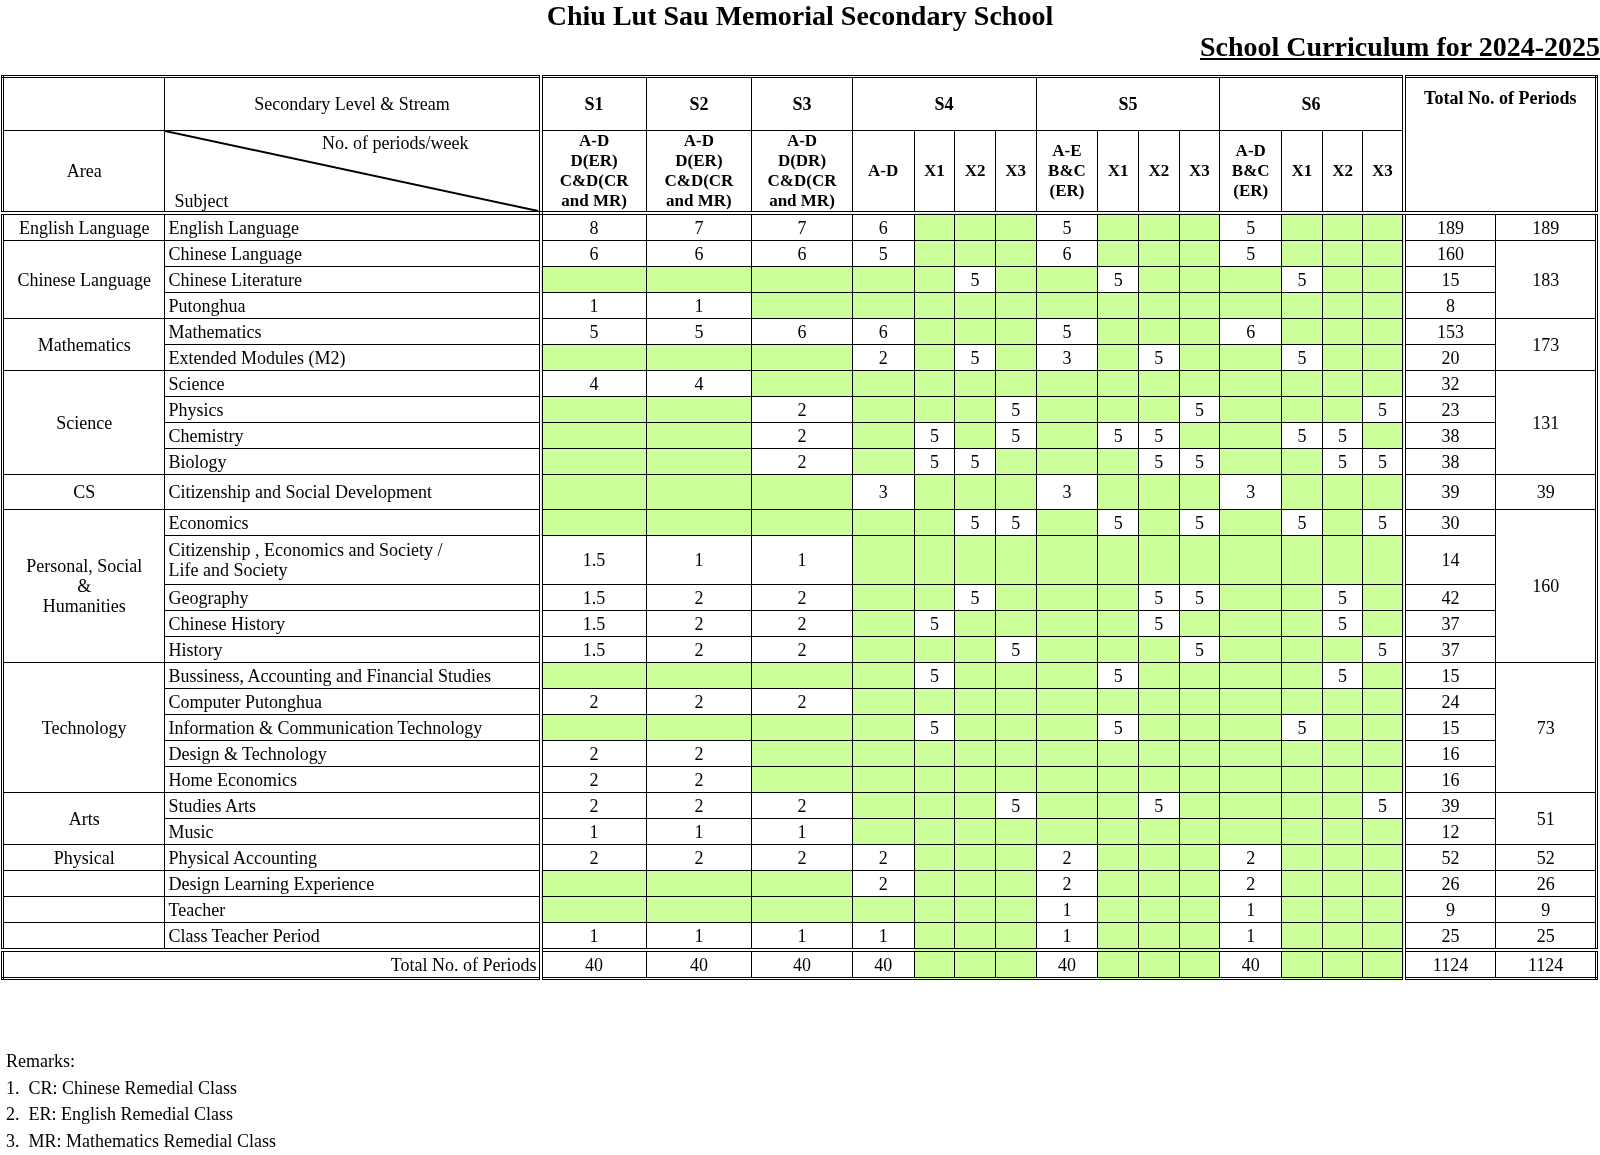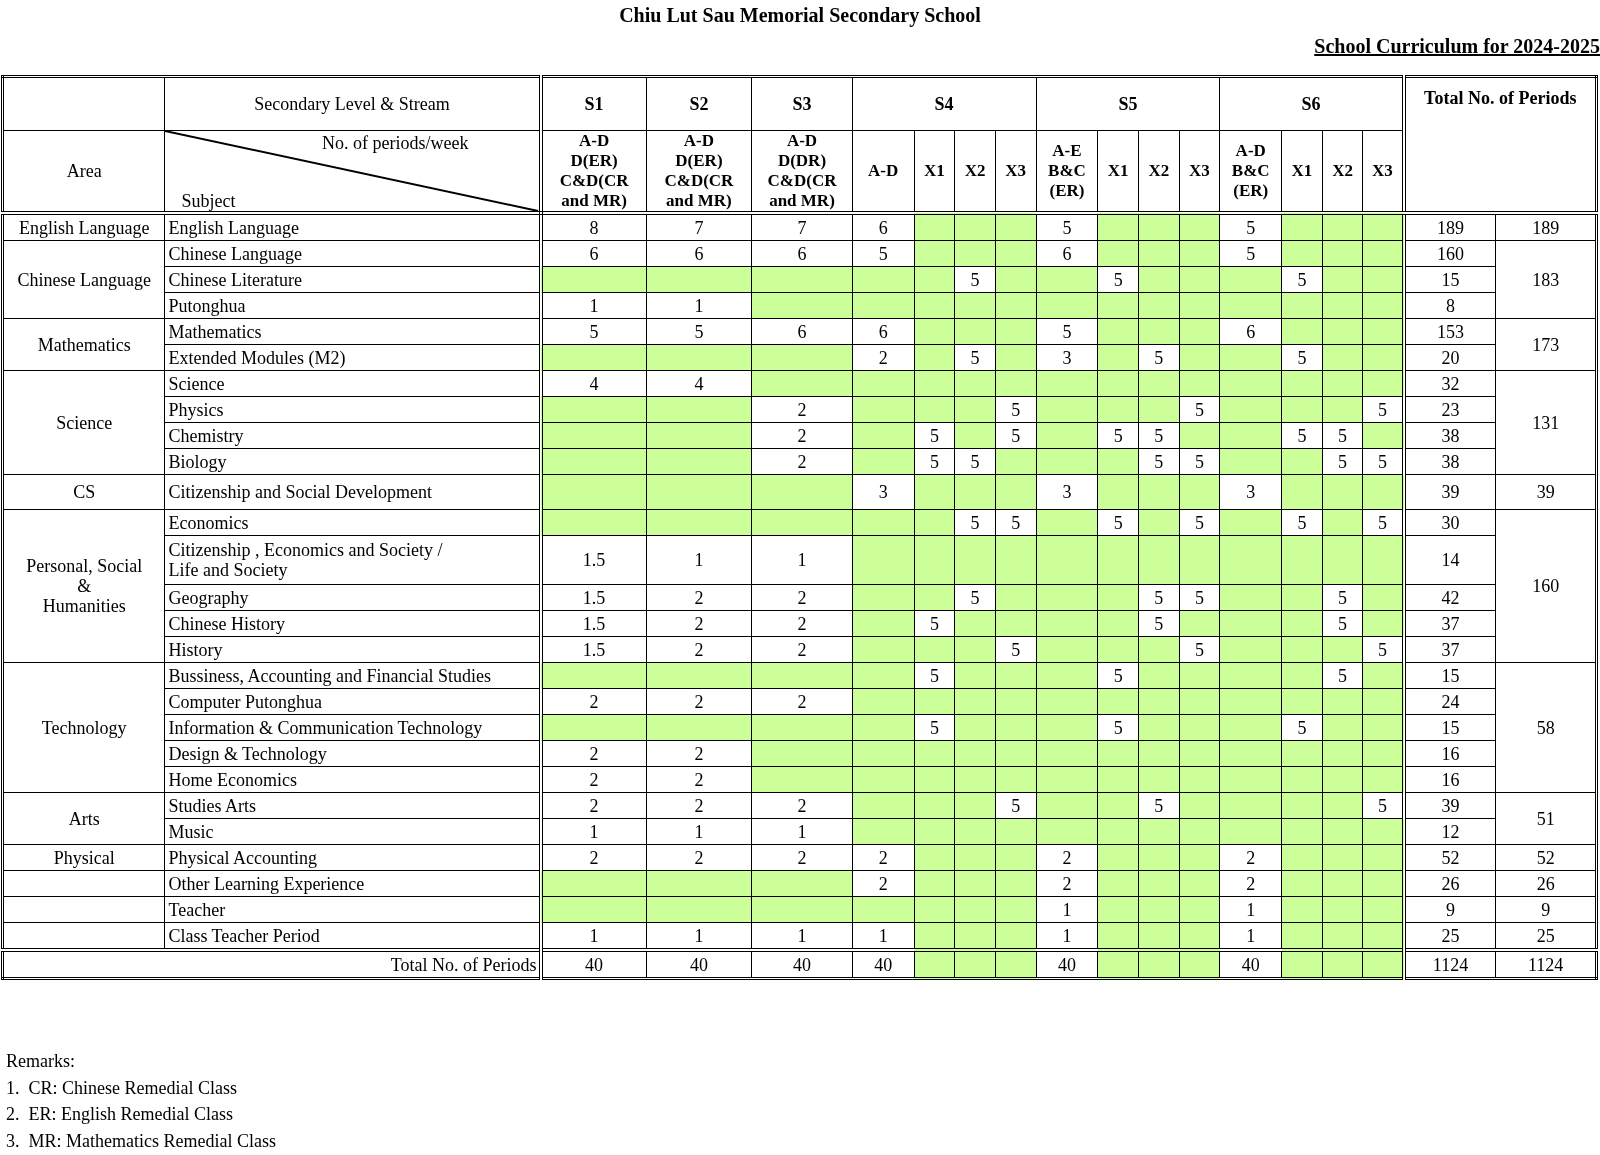--- a/index.html
+++ b/index.html
@@ -1,33 +1,33 @@
 <!DOCTYPE html>
 <html><head>
 <meta charset="utf-8">
 <style>
   html, body { margin:0; padding:0; background:#ffffff; }
   body { width:1600px; height:1155px; position:relative; overflow:hidden;
          font-family:"Liberation Serif", "DejaVu Serif", serif; color:#000; }
-  .title { text-align:center; font-weight:bold; font-size:20px; line-height:31px; }
+  .title { text-align:center; font-weight:bold; font-size:28px; line-height:31px; }
   .title1 { position:absolute; top:0; left:0; width:1600px; }
   .title2 { position:absolute; top:31px; left:0; width:1600px; text-decoration:underline;text-align:right; }
   table.cur { position:absolute; top:75px; left:1px; width:1597px; border-collapse:collapse;
               border:3px double #000; table-layout:fixed; font-size:18px; }
   table.cur td { border:1.5px solid #000; padding:0; text-align:center; vertical-align:middle;
                  height:25px; line-height:20px; background:#fff; }
   td.g { background:#ccff99 !important; }
   td.subj { text-align:left !important; padding-left:3px !important; white-space:nowrap; }
   td.hdr { font-weight:bold; }
   td.dbl-r { border-right:4px double #000 !important; }
   td.dbl-b { border-bottom:4px double #000 !important; }
   td.diag { position:relative; height:88px; }
   td.diag svg { position:absolute; left:0; top:0; width:100%; height:100%; }
   .diag-top { position:absolute; right:70px; top:2px; }
-  .diag-bot { position:absolute; left:16px; bottom:0; }
+  .diag-bot { position:absolute; left:9px; bottom:0; }
   .hdr-sm { font-size:17px; line-height:22px; }
   .remarks { position:absolute; left:6px; top:1048px; font-size:18px; line-height:26.5px; }
   .remarks div { white-space:pre; }
 </style>
 </head>
 <body>
 
 <div class="title title1">Chiu Lut Sau Memorial Secondary School</div>
 <div class="title title2">School Curriculum for 2024-2025</div>
 
@@ -420,21 +420,21 @@
         <td class="g"></td>
         <td class="g"></td>
         <td>5</td>
         <td class="g"></td>
         <td class="g"></td>
         <td class="g"></td>
         <td class="g"></td>
         <td>5</td>
         <td class="g dbl-r"></td>
         <td>15</td>
-        <td rowspan="5">58</td>
+        <td rowspan="5">73</td>
       </tr>
       <tr>
         <td class="subj dbl-r">Computer Putonghua</td>
         <td>2</td>
         <td>2</td>
         <td>2</td>
         <td class="g"></td>
         <td class="g"></td>
         <td class="g"></td>
         <td class="g"></td>
@@ -561,21 +561,21 @@
         <td class="g"></td>
         <td>2</td>
         <td class="g"></td>
         <td class="g"></td>
         <td class="g dbl-r"></td>
         <td>52</td>
         <td rowspan="1">52</td>
       </tr>
       <tr>
         <td rowspan="1"></td>
-        <td class="subj dbl-r">Other Learning Experience</td>
+        <td class="subj dbl-r">Design Learning Experience</td>
         <td class="g"></td>
         <td class="g"></td>
         <td class="g"></td>
         <td>2</td>
         <td class="g"></td>
         <td class="g"></td>
         <td class="g"></td>
         <td>2</td>
         <td class="g"></td>
         <td class="g"></td>

